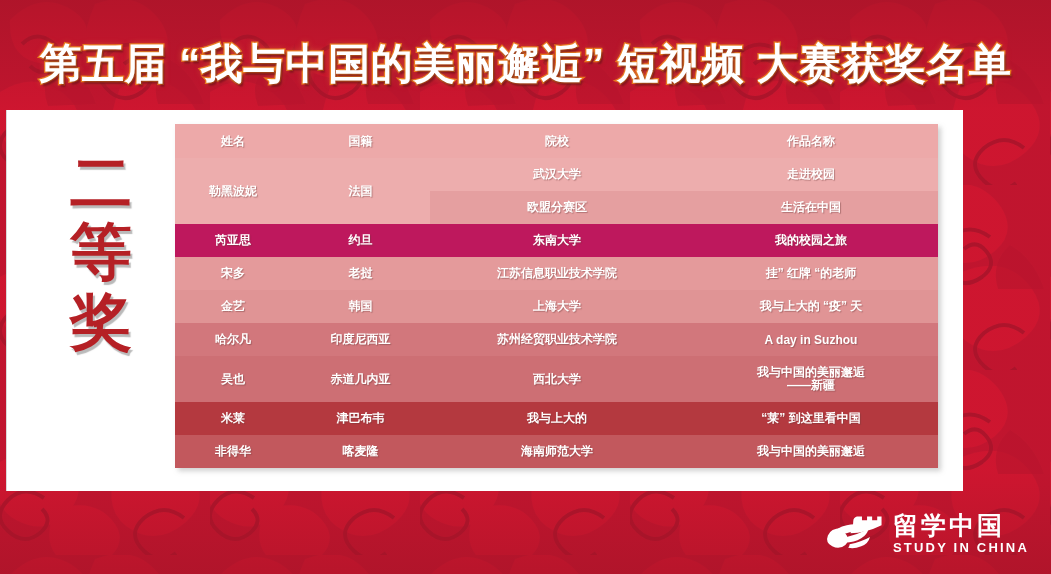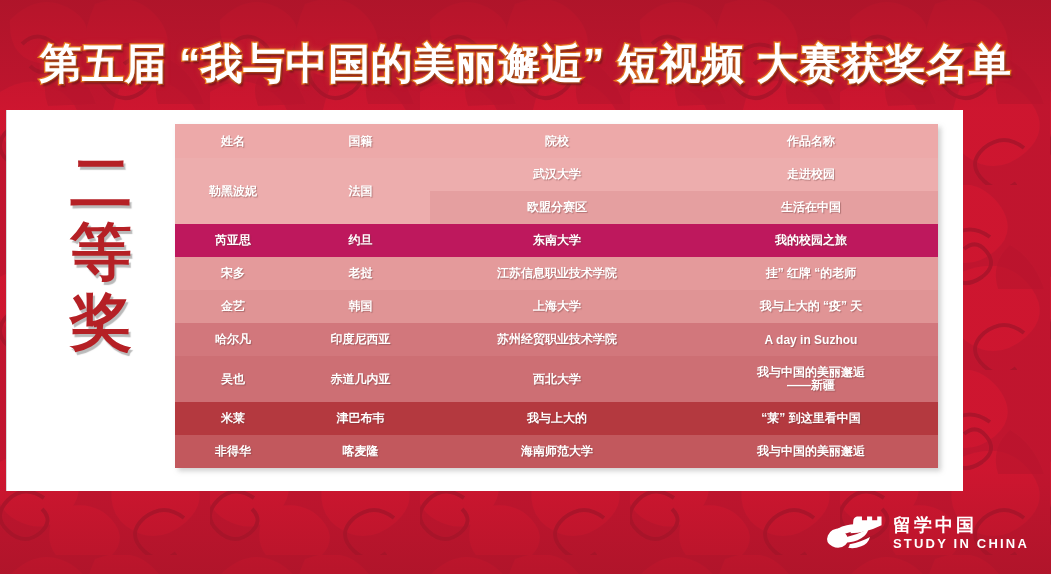--- a/index.html
+++ b/index.html
@@ -146,21 +146,21 @@
     align-items: center;
     gap: 10px;
   }
   .logo-mark {
     width: 58px;
     height: 44px;
     flex: none;
   }
   .logo-text { text-align: left; }
   .logo-cn {
-    font-size: 18px;
+    font-size: 25px;
     font-weight: bold;
     color: #ffffff;
     letter-spacing: 3px;
     line-height: 1.05;
     font-family: "DejaVu Sans", "Liberation Sans", sans-serif;
   }
   .logo-en {
     font-size: 13px;
     font-weight: bold;
     color: #ffffff;

